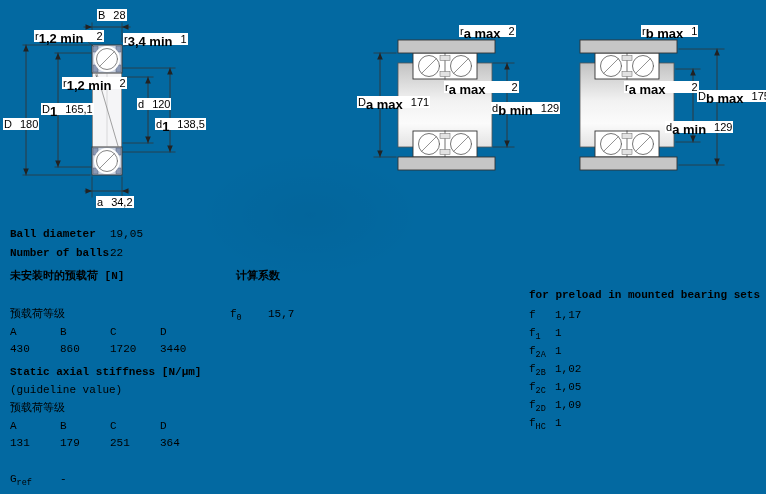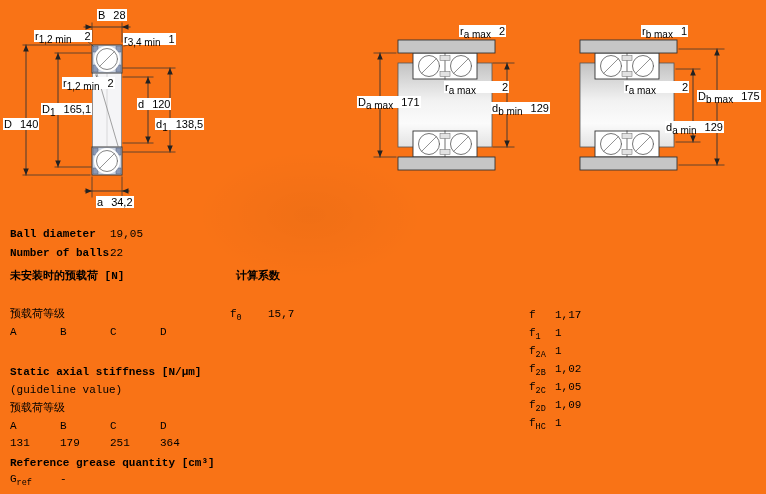--- a/index.html
+++ b/index.html
@@ -1,33 +1,33 @@
 <!DOCTYPE html>
 <html><head>
 <meta charset="utf-8">
 <style>
   html,body { margin:0; padding:0; background:#fff; }
   .page {
-    position:relative; width:766px; height:494px; background:#f97316;
+    position:relative; width:766px; height:494px; background:#0369a1;
     font-family:"Liberation Sans","DejaVu Sans",sans-serif; color:#000;
     overflow:hidden;
   }
   .wm {
     position:absolute; left:195px; top:150px; width:230px; height:130px;
     border-radius:50%;
     background:radial-gradient(ellipse at center, rgba(0,0,0,0.035), rgba(0,0,0,0) 70%);
     pointer-events:none;
   }
   svg { position:absolute; left:0; top:0; }
   
   .dim {
     position:absolute; font-size:11px; line-height:12px; white-space:nowrap;
     background:#fff; padding:0 1px;
   }
-  .dim sub { font-size:10px; line-height:0; }
+  .dim sub { font-size:13px; line-height:0;font-weight:bold; }
   .dim .v { margin-left:8px; }
   .dim.gapL .v { margin-left:26px; }
   .dim.gapM .v { margin-left:13px; }
   
   .t { position:absolute; font-size:11px; line-height:13px; white-space:nowrap;font-family:Liberation Mono, monospace; }
   .b { font-weight:bold; }
   .t sub { font-size:8.5px; line-height:0; }
   .lbl100 { display:inline-block; width:100px; }
   .cell { display:inline-block; width:50px; }
   .fsym  { display:inline-block; width:26px; }
@@ -191,21 +191,21 @@
       <polygon points="693,69 690.2,75.5 695.8,75.5" fill="#222"></polygon>
       <polygon points="693,142 690.2,135.5 695.8,135.5" fill="#222"></polygon>
     </g>
   </svg>
 
   <span class="dim" style="left:97px;top:9px"><span>B</span><sub></sub><span class="v">28</span></span>
   <span class="dim gapM" style="left:34px;top:30px"><span>r</span><sub>1,2 min</sub><span class="v">2</span></span>
   <span class="dim" style="left:123px;top:33px"><span>r</span><sub>3,4 min</sub><span class="v">1</span></span>
   <span class="dim" style="left:62px;top:77px"><span>r</span><sub>1,2 min</sub><span class="v">2</span></span>
   <span class="dim" style="left:41px;top:103px"><span>D</span><sub>1</sub><span class="v">165,1</span></span>
-  <span class="dim" style="left:3px;top:118px"><span>D</span><sub></sub><span class="v">140</span></span>
+  <span class="dim" style="left:3px;top:118px"><span>D</span><sub></sub><span class="v">180</span></span>
   <span class="dim" style="left:137px;top:98px"><span>d</span><sub></sub><span class="v">120</span></span>
   <span class="dim" style="left:155px;top:118px"><span>d</span><sub>1</sub><span class="v">138,5</span></span>
   <span class="dim" style="left:96px;top:196px"><span>a</span><sub></sub><span class="v">34,2</span></span>
 
   <span class="dim" style="left:459px;top:25px"><span>r</span><sub>a max</sub><span class="v">2</span></span>
   <span class="dim" style="left:357px;top:96px"><span>D</span><sub>a max</sub><span class="v">171</span></span>
   <span class="dim gapL" style="left:444px;top:81px"><span>r</span><sub>a max</sub><span class="v">2</span></span>
   <span class="dim" style="left:491px;top:102px"><span>d</span><sub>b min</sub><span class="v">129</span></span>
 
   <span class="dim" style="left:641px;top:25px"><span>r</span><sub>b max</sub><span class="v">1</span></span>
@@ -213,42 +213,45 @@
   <span class="dim" style="left:697px;top:90px"><span>D</span><sub>b max</sub><span class="v">175</span></span>
   <span class="dim" style="left:665px;top:121px"><span>d</span><sub>a min</sub><span class="v">129</span></span>
 
   <div class="t" style="left:10px;top:228px"><span class="lbl100 b">Ball diameter</span><span>19,05</span></div>
   <div class="t" style="left:10px;top:247px"><span class="lbl100 b">Number of balls</span><span>22</span></div>
 
   <div class="t b" style="left:10px;top:270px">未安装时的预载荷 [N]</div>
   <div class="t" style="left:10px;top:308px">预载荷等级</div>
   <div class="t" style="left:10px;top:326px">
     <span class="cell">A</span><span class="cell">B</span><span class="cell">C</span><span class="cell">D</span>
+  </div>
+  <div class="t" style="left:10px;top:343px">
+    <span class="cell">430</span><span class="cell">860</span><span class="cell">1720</span><span class="cell">3440</span>
   </div>
 
   <div class="t b" style="left:10px;top:366px">Static axial stiffness [N/μm]</div>
   <div class="t" style="left:10px;top:384px">(guideline value)</div>
   <div class="t" style="left:10px;top:402px">预载荷等级</div>
   <div class="t" style="left:10px;top:420px">
     <span class="cell">A</span><span class="cell">B</span><span class="cell">C</span><span class="cell">D</span>
   </div>
   <div class="t" style="left:10px;top:437px">
     <span class="cell">131</span><span class="cell">179</span><span class="cell">251</span><span class="cell">364</span>
   </div>
 
-  <div class="t b" style="left:10px;top:457px">Reference grease quantity [cm³]</div>
   <div class="t" style="left:10px;top:473px">
     <span class="gsym"><span>G</span><sub>ref</sub></span><span>-</span>
   </div>
 
   <div class="t b" style="left:236px;top:270px">计算系数</div>
   <div class="t" style="left:230px;top:308px">
     <span class="f0sym"><span>f</span><sub>0</sub></span><span>15,7</span>
   </div>
 
+  <div class="t b" style="left:529px;top:289px">for preload in mounted bearing sets</div>
   <div class="t" style="left:529px;top:309px"><span class="fsym"><span>f</span><sub></sub></span><span>1,17</span></div>
   <div class="t" style="left:529px;top:327px"><span class="fsym"><span>f</span><sub>1</sub></span><span>1</span></div>
   <div class="t" style="left:529px;top:345px"><span class="fsym"><span>f</span><sub>2A</sub></span><span>1</span></div>
   <div class="t" style="left:529px;top:363px"><span class="fsym"><span>f</span><sub>2B</sub></span><span>1,02</span></div>
   <div class="t" style="left:529px;top:381px"><span class="fsym"><span>f</span><sub>2C</sub></span><span>1,05</span></div>
   <div class="t" style="left:529px;top:399px"><span class="fsym"><span>f</span><sub>2D</sub></span><span>1,09</span></div>
   <div class="t" style="left:529px;top:417px"><span class="fsym"><span>f</span><sub>HC</sub></span><span>1</span></div>
 
 </div>
 

